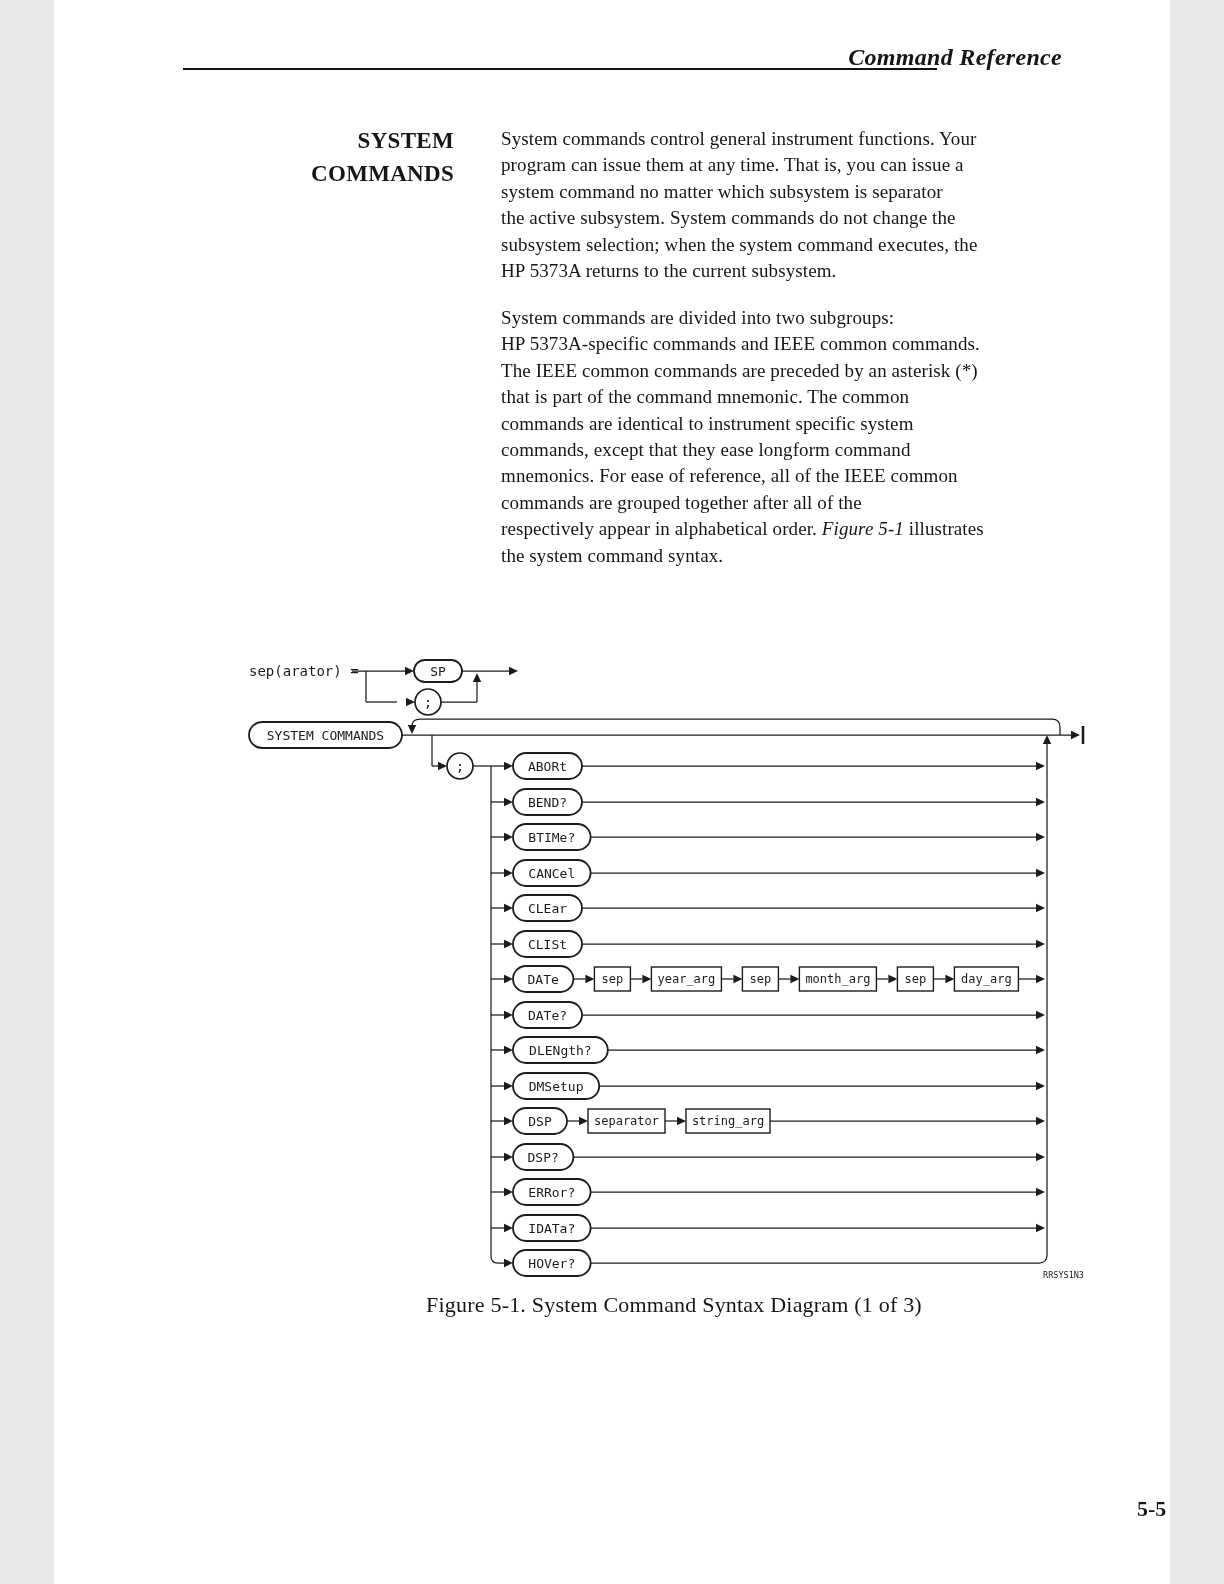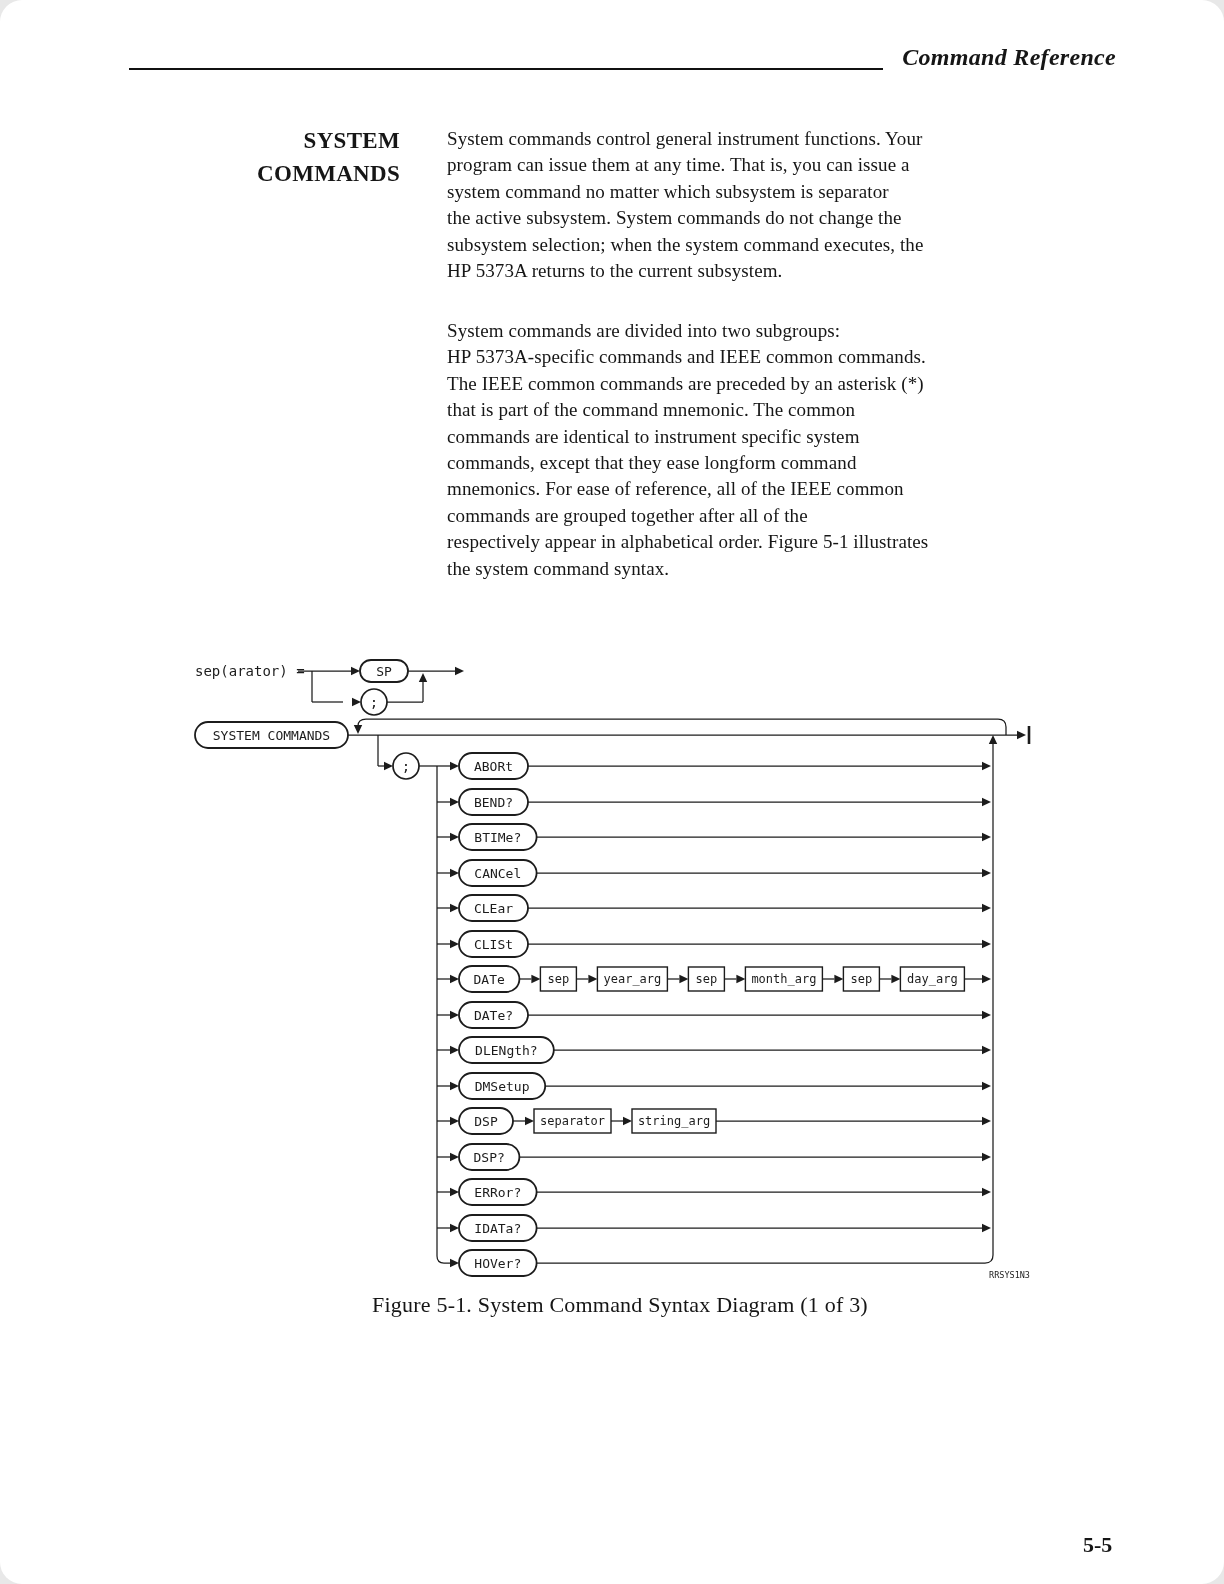--- a/index.html
+++ b/index.html
@@ -1,55 +1,54 @@
 <!DOCTYPE html>
 <html><head>
 <meta charset="utf-8">
 <style>
   html,body{margin:0;padding:0;background:#e8e8e8;}
   .page{
     position:relative;
-    width:1224px;height:1584px;
+    width:1116px;height:1584px;
     margin:0 auto;
     background:#ffffff;
     color:#161616;
     font-family:"Liberation Serif", serif;
     overflow:hidden;
-    border-radius:22px;
   }
   
   .header-rule{
     position:absolute;left:129px;top:68px;width:754px;height:0;
     border-top:2px solid #111;
   }
   .header-title{
     position:absolute;right:108px;top:44px;
     font-style:italic;font-weight:bold;font-size:24px;letter-spacing:.3px;
   }
   
   .sec-heading{
     position:absolute;left:170px;top:124px;width:230px;
     text-align:right;font-weight:bold;font-size:23px;line-height:33px;
     letter-spacing:.3px;
   }
   
   .bodycol{position:absolute;left:447px;width:690px;font-size:19px;line-height:26.4px;letter-spacing:.1px;}
   .para1{top:126px;}
-  .para2{top:318px;}
-  .it{}
+  .para2{top:305px;}
+  .it{font-style:italic;}
   
   .diagram{position:absolute;left:140px;top:636px;width:960px;height:660px;}
   
   .fig-caption{
     position:absolute;left:140px;top:1292px;width:960px;
     text-align:center;font-size:22px;letter-spacing:.2px;
   }
   .page-number{
     position:absolute;left:1083px;top:1496px;
-    font-weight:bold;font-size:22px;margin-top:36px;
+    font-weight:bold;font-size:22px;
   }
 </style>
 </head>
 <body>
 
 <div class="page">
 
   <div class="header-rule"></div>
   <div class="header-title">Command Reference</div>
 

